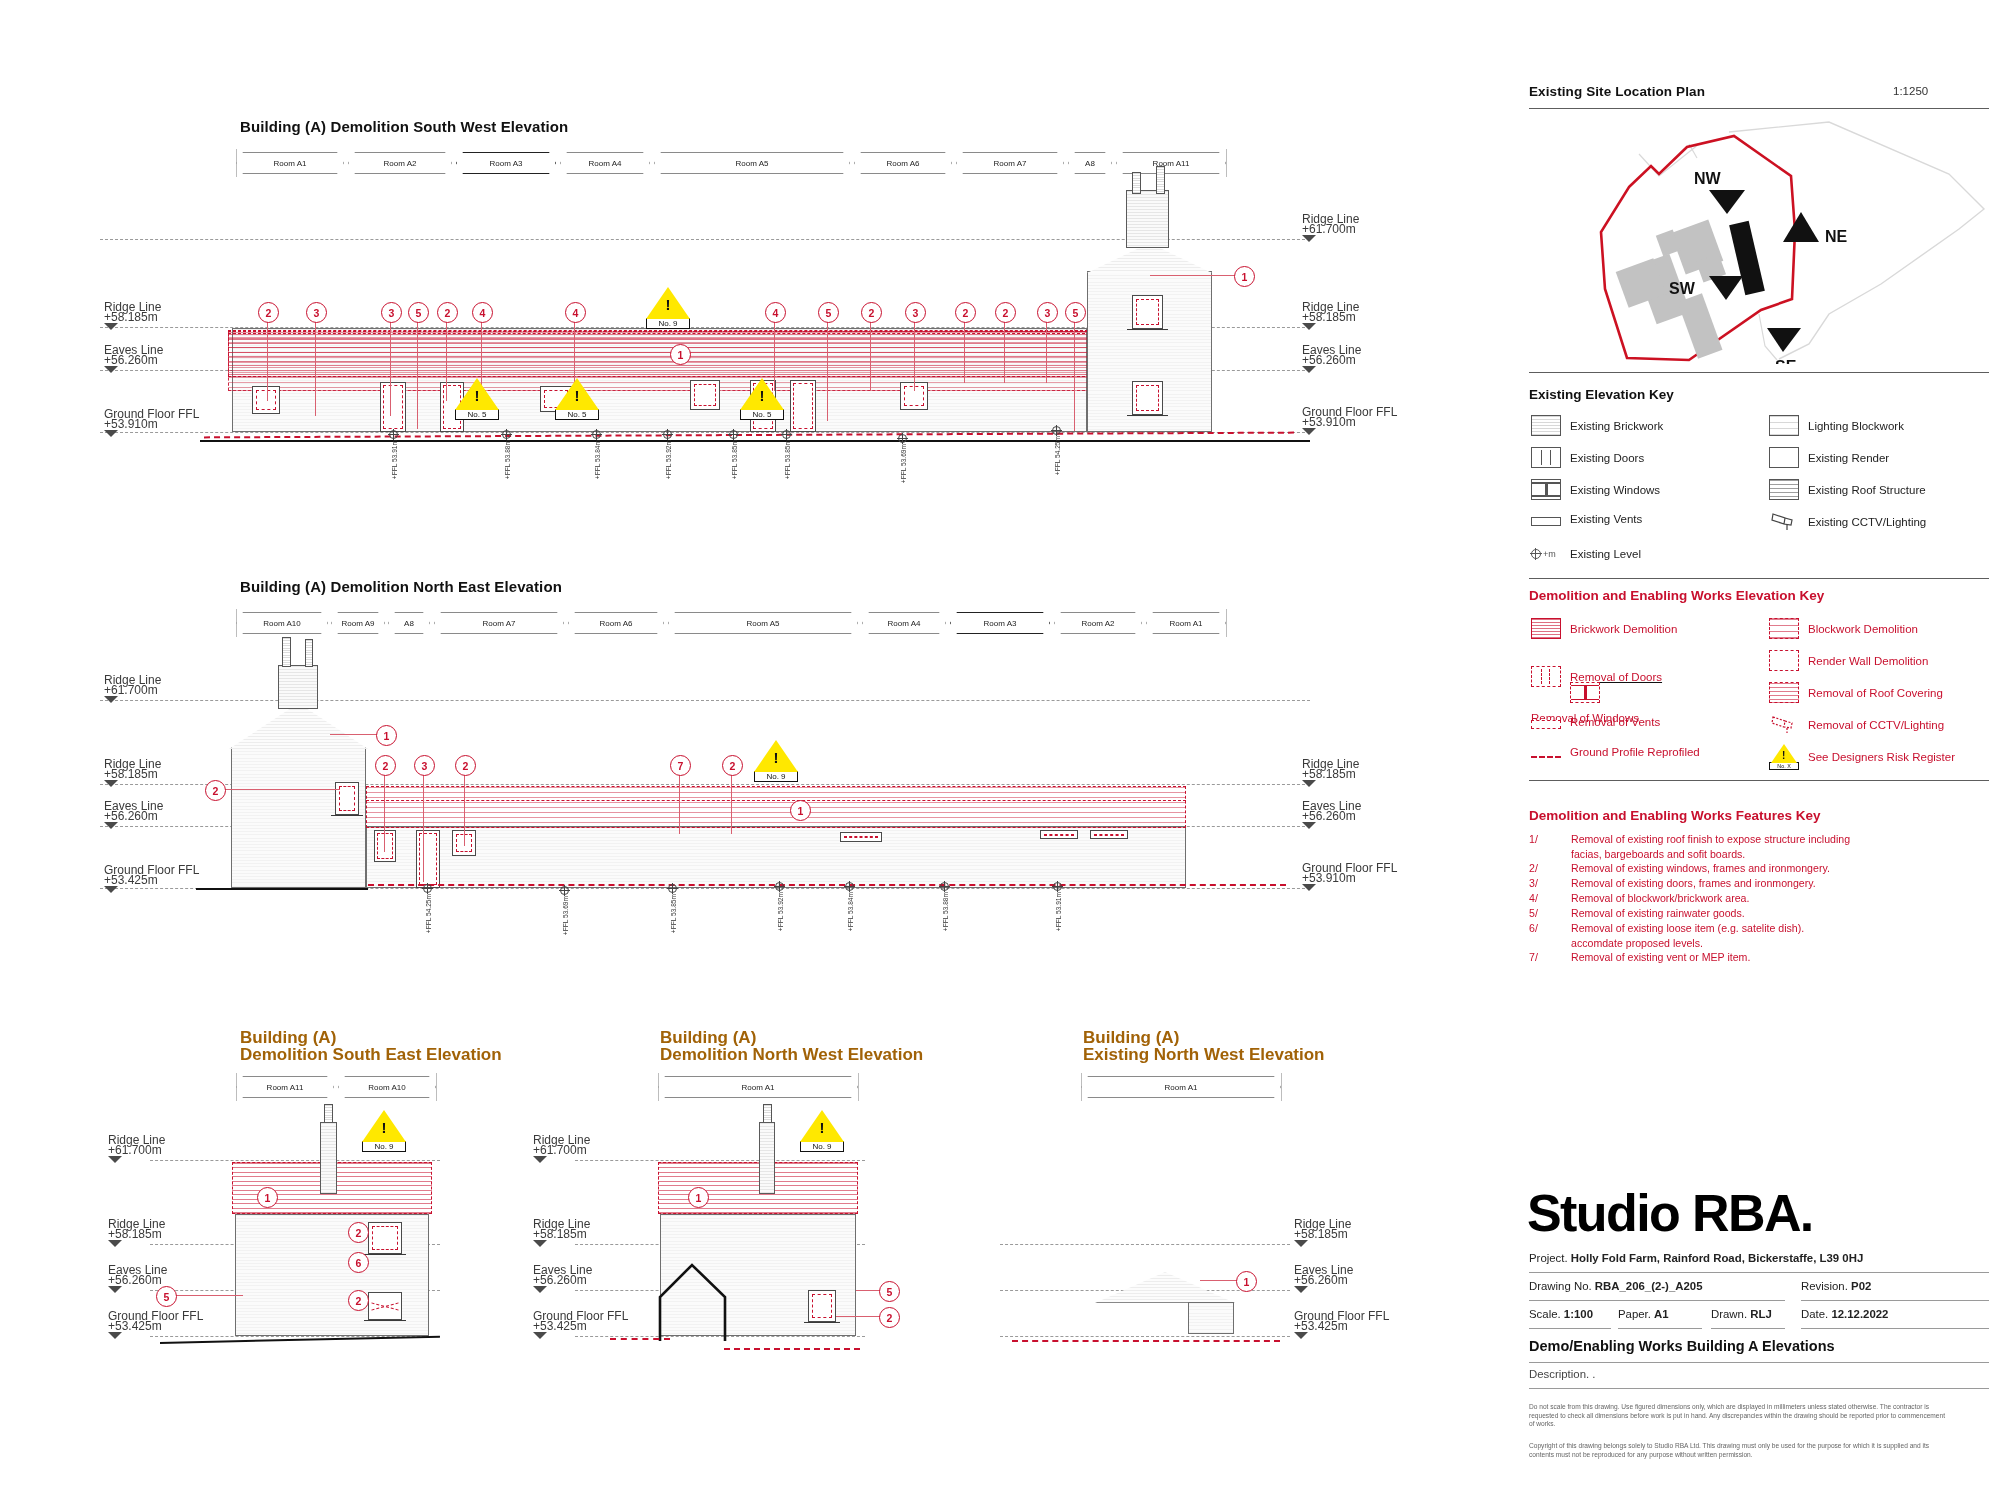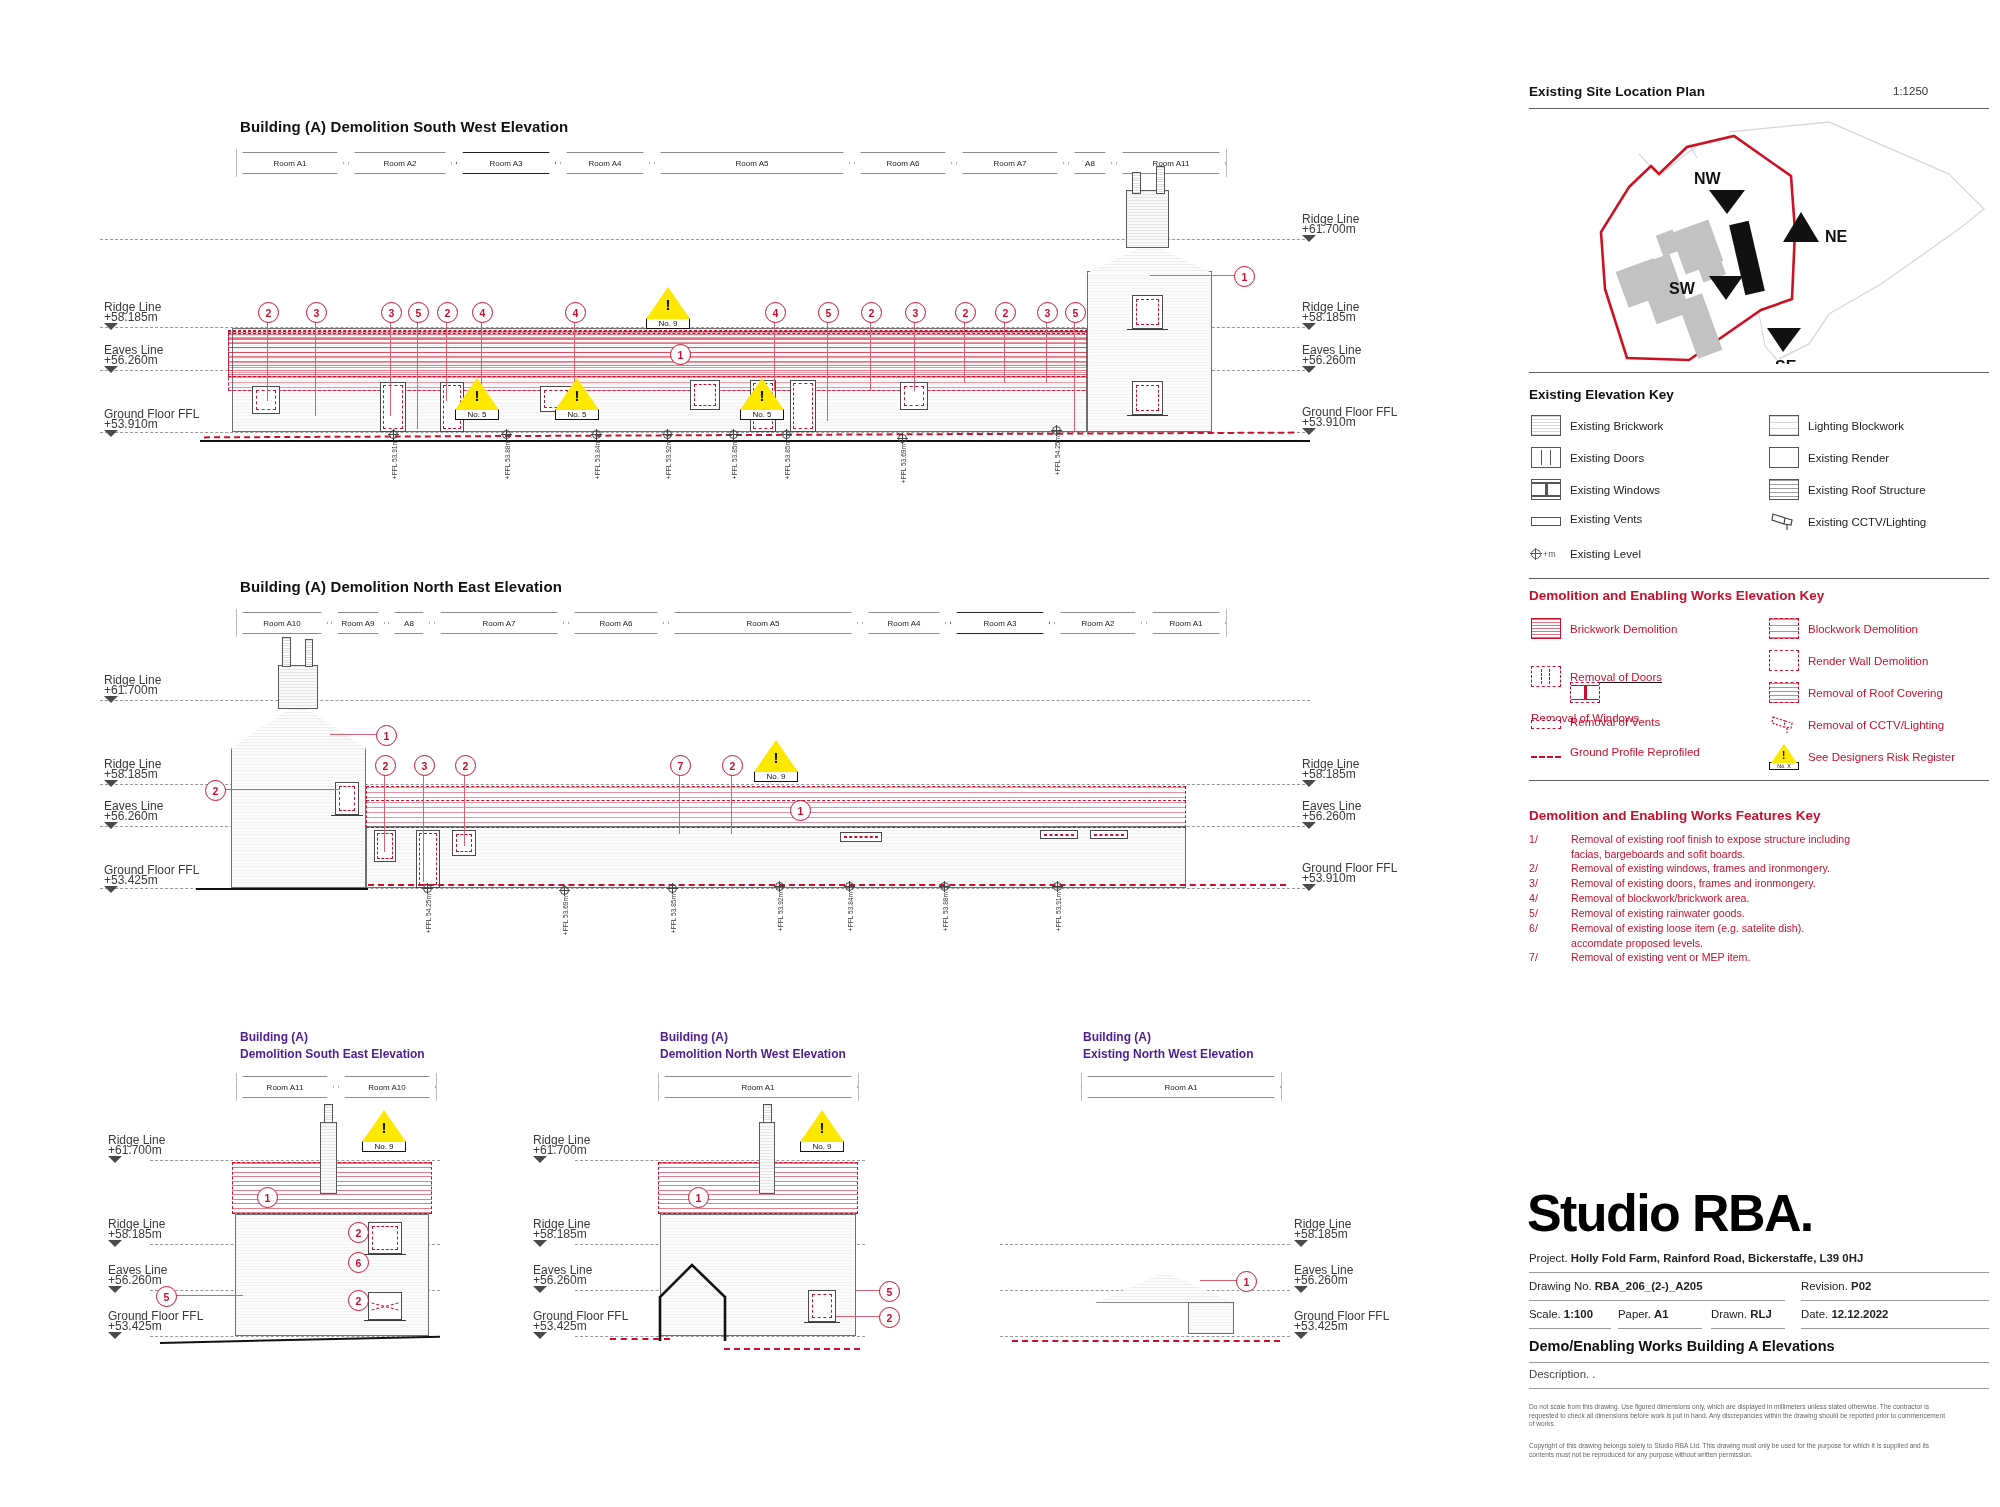--- a/index.html
+++ b/index.html
@@ -3,21 +3,21 @@
 <meta charset="utf-8">
 <style>
   html,body{margin:0;padding:0;background:#ffffff;}
   body{width:2000px;height:1507px;position:relative;overflow:hidden;
        font-family:"Liberation Sans", sans-serif;color:#111;}
   .sheet{position:absolute;inset:0;background:#fff;}
 
   
   .abs{position:absolute;}
   .ttl{font-weight:bold;font-size:15px;letter-spacing:.1px;color:#111;white-space:nowrap;}
-  .ttl2{font-weight:bold;font-size:12px;line-height:17px;color:#4c1d95;white-space:nowrap;}
+  .ttl2{font-weight:bold;font-size:17px;line-height:17px;color:#a16207;white-space:nowrap;}
   .redb{color:#c8102e;font-weight:bold;}
 
   
   .roomrow{position:absolute;height:34px;}
   .roomtag{position:absolute;height:22px;box-sizing:border-box;
     border:1px solid #8a8a8a;background:#fff;
     clip-path:polygon(7px 0,calc(100% - 7px) 0,100% 50%,calc(100% - 7px) 100%,7px 100%,0 50%);
     display:flex;align-items:center;justify-content:center;}
   .roomtag span{font-size:8px;color:#222;white-space:nowrap;}
   .roomtag.hl{border-color:#222;}

